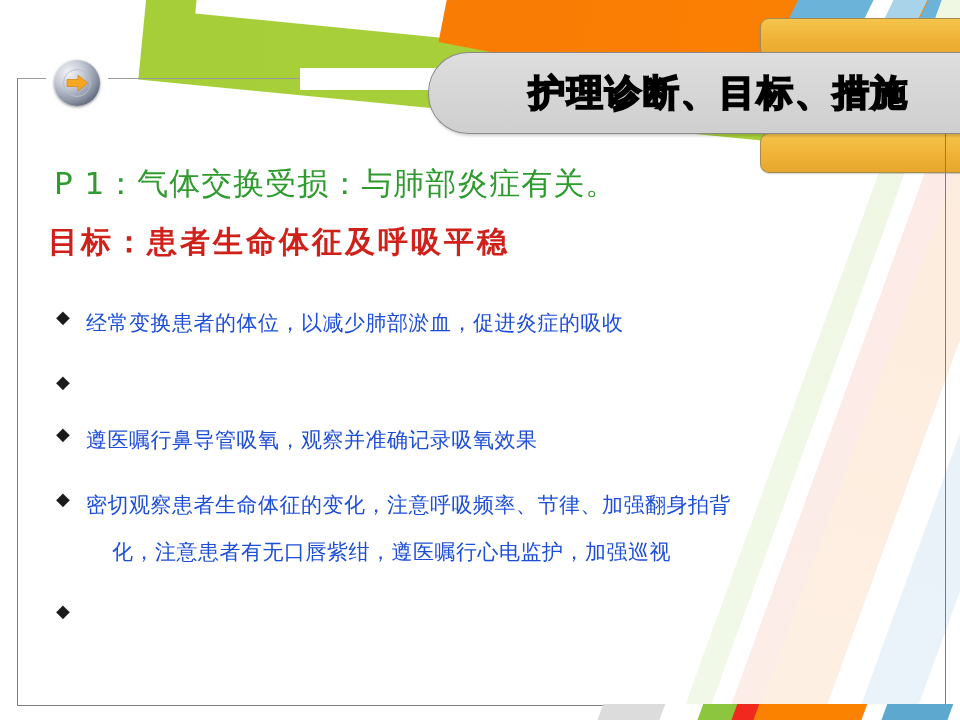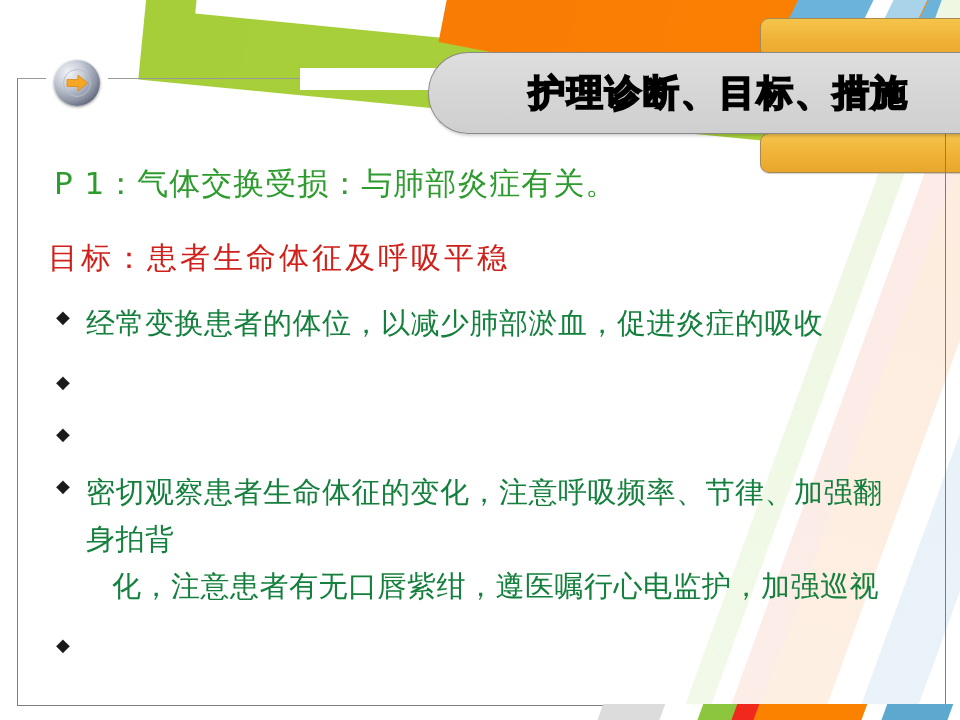--- a/index.html
+++ b/index.html
@@ -192,24 +192,24 @@
     left: 54px; top: 163px;
     font-family: "DejaVu Sans", "Liberation Sans", sans-serif;
     font-size: 31px;
     font-weight: normal;
     color: #2E9B2E;
     letter-spacing: 1px;
     white-space: nowrap;
   }
   #heading-red {
     position: absolute;
-    left: 48px; top: 238px;
+    left: 48px; top: 222px;
     font-family: "DejaVu Serif", "Liberation Serif", serif;
     font-size: 30px;
-    font-weight: normal;
+    font-weight: bold;
     color: #D0201A;
     letter-spacing: 3px;
     white-space: nowrap;
   }
   #bullet-list {
     position: absolute;
     left: 56px; top: 300px;
     width: 830px;
   }
   .bullet-row {
@@ -220,22 +220,22 @@
   .bullet-marker {
     font-size: 18px;
     color: #1A1A1A;
     line-height: 34px;
     width: 30px;
     flex: 0 0 30px;
     text-align: left;
   }
   .bullet-text {
     font-family: "DejaVu Serif", "Liberation Serif", serif;
-    font-size: 29px;
-    color: #15803d;
+    font-size: 21px;
+    color: #1d4ed8;
     line-height: 47px;
     letter-spacing: .5px;
   }
   .bullet-text .line2 { display: block; padding-left: 26px; }
 </style>
 </head>
 <body>
 
 <div id="slide">
 
@@ -285,20 +285,21 @@
         <span class="bullet-marker">◆</span>
         <span class="bullet-text">经常变换患者的体位，以减少肺部淤血，促进炎症的吸收</span>
       </div>
 
       <div class="bullet-row">
         <span class="bullet-marker">◆</span>
       </div>
 
       <div class="bullet-row">
         <span class="bullet-marker">◆</span>
+        <span class="bullet-text">遵医嘱行鼻导管吸氧，观察并准确记录吸氧效果</span>
       </div>
 
       <div class="bullet-row">
         <span class="bullet-marker">◆</span>
         <span class="bullet-text"><span>密切观察患者生命体征的变化，注意呼吸频率、节律、加强翻身拍背</span><span class="line2">化，注意患者有无口唇紫绀，遵医嘱行心电监护，加强巡视</span></span>
       </div>
 
       <div class="bullet-row">
         <span class="bullet-marker">◆</span>
       </div>

